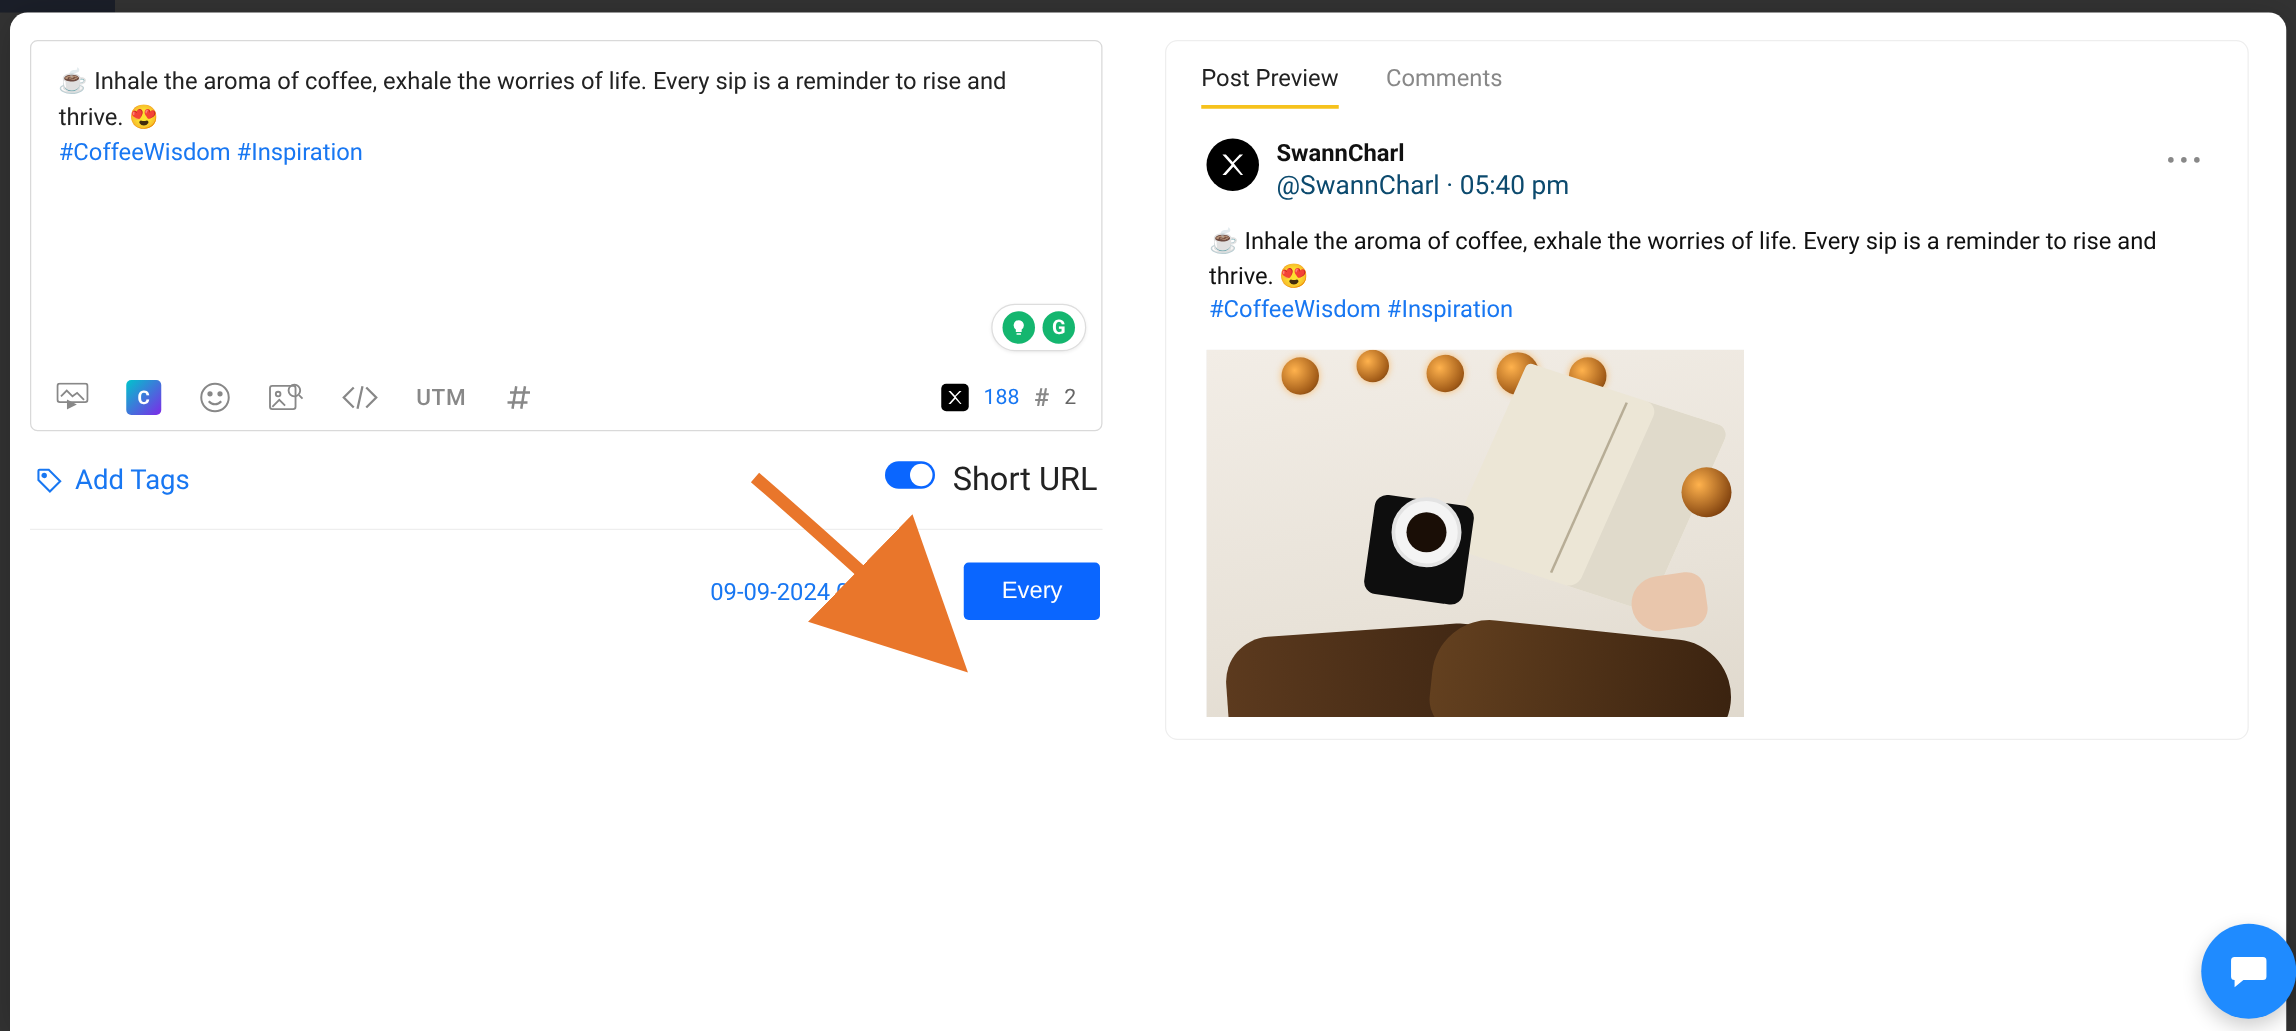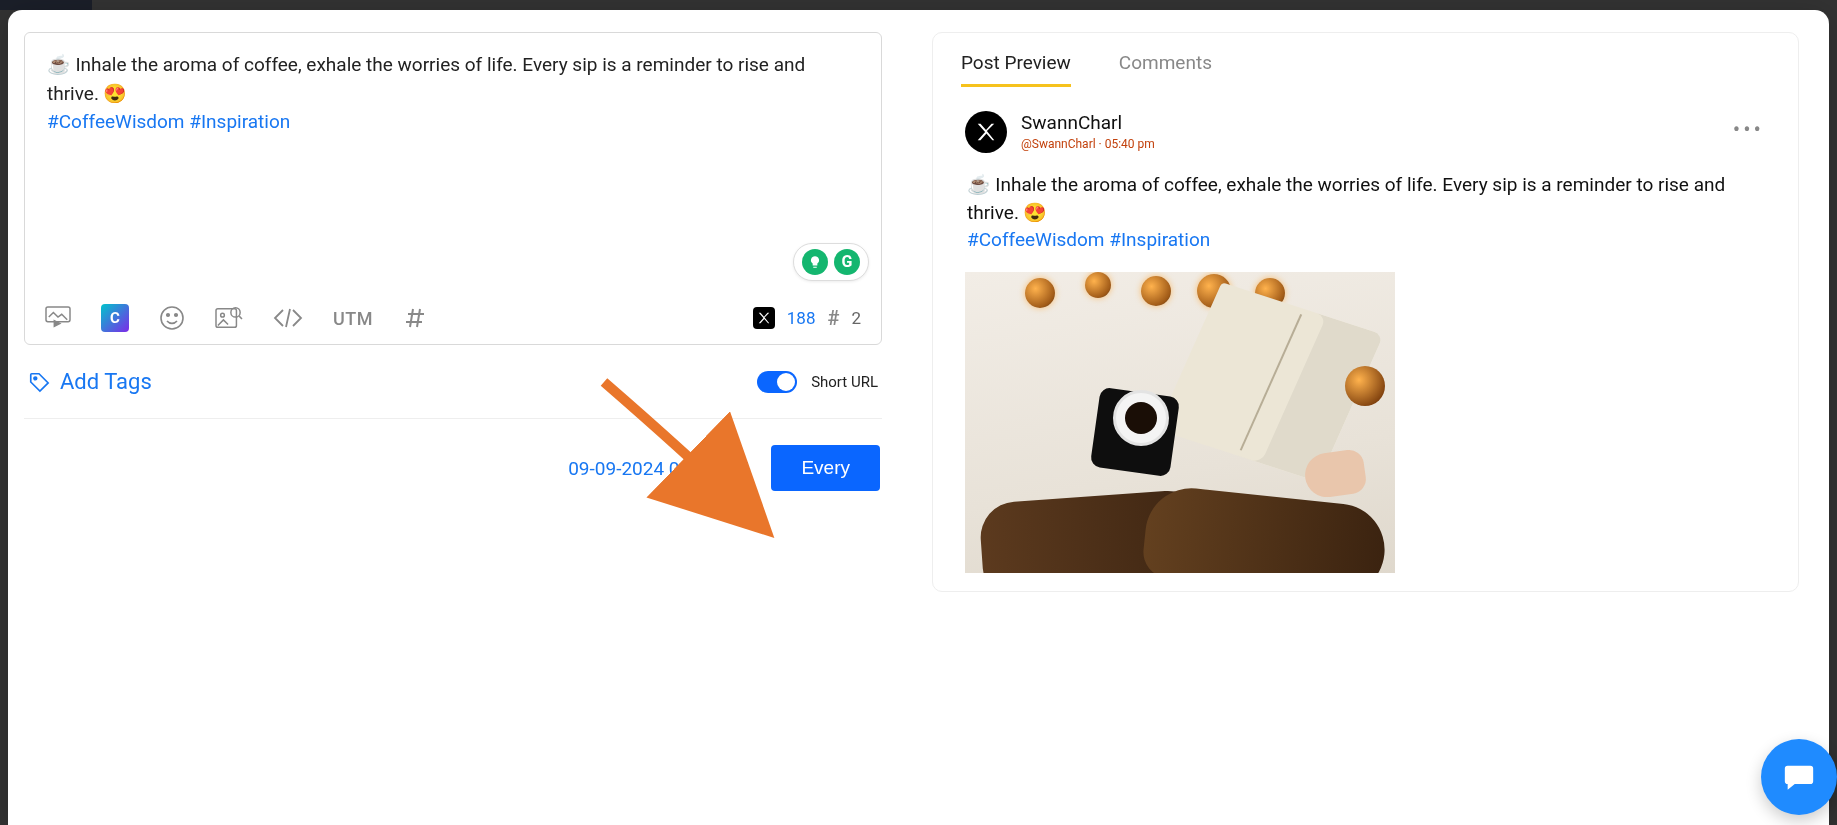--- a/index.html
+++ b/index.html
@@ -89,21 +89,21 @@
   .x-badge{width:22px;height:22px;background:#000;border-radius:4px;display:flex;align-items:center;justify-content:center;}
   .count-132{color:#1877f2;font-size:17px;}
   .hash-small{color:#888;font-size:20px;font-weight:600;}
   .count-2{color:#666;font-size:17px;}
   
   .row-tags{
     display:flex; align-items:center; justify-content:space-between;
     padding:24px 4px 24px 4px;
   }
   .add-tags{ display:flex; align-items:center; gap:10px; color:#1877f2; font-size:22px; cursor:pointer;}
-  .short-url{ display:flex; align-items:center; gap:14px; font-size:15px; color:#222;}
+  .short-url{ display:flex; align-items:flex-start; gap:14px; font-size:26px; color:#222;}
   .toggle{
     width:40px;height:22px;background:#0a66ff;border-radius:20px;position:relative;cursor:pointer;
   }
   .toggle::after{content:"";position:absolute;right:2px;top:2px;width:18px;height:18px;background:#fff;border-radius:50%;}
   
   .row-schedule{
     border-top:1px solid #eee;
     display:flex; align-items:center; justify-content:flex-end;
     gap:22px; padding:26px 2px;
   }
@@ -116,32 +116,32 @@
   .arrow-svg{ position:absolute; left:560px; top:338px; pointer-events:none;}
   
   .right-panel{
     flex:1;
     border:1px solid #eee; border-radius:10px;
     padding:18px 14px 18px 18px;
     margin-right:24px;
     display:flex;flex-direction:column;
     max-height: 560px;
   }
-  .right-tabs{ display:flex; gap:48px; padding:0 10px 6px 10px;}
+  .right-tabs{ display:flex; gap:38px; padding:0 10px 6px 10px;}
   .rtab{font-size:19px;color:#888;padding-bottom:10px;cursor:pointer;}
   .rtab.active{color:#222;border-bottom:3px solid #f6c21c;}
   .preview-body{flex:1;overflow-y:auto;padding:18px 14px 10px 14px;}
   .pv-head{display:flex;align-items:flex-start;gap:14px;position:relative;}
   .avatar{
     width:42px;height:42px;border-radius:50%;background:#000;
     display:flex;align-items:center;justify-content:center;
   }
   .pv-user{display:flex;flex-direction:column;gap:3px;}
-  .pv-name{font-weight:400;font-size:19px;color:#111;}
-  .pv-handle{color:#c2410c;font-size:12px;}
+  .pv-name{font-weight:700;font-size:19px;color:#111;}
+  .pv-handle{color:#0c4a6e;font-size:21px;}
   .dots{position:absolute;right:6px;top:6px;color:#888;font-size:22px;letter-spacing:3px;}
   .pv-text{margin-top:18px;font-size:19px;line-height:1.45;color:#111;padding-left:2px;}
   .pv-image{
     margin-top:18px; width:430px; height:320px; border-radius:0;
     background:#eee; position:relative; overflow:hidden;
   }
   
   .bed{position:absolute;inset:0;background:linear-gradient(170deg,#f2ede6 0%,#e8e2d8 60%,#ded7cb 100%);}
   .lights-row{position:absolute;top:0;left:0;right:0;height:60px;}
   .light{position:absolute;width:30px;height:30px;border-radius:50%;background:radial-gradient(circle at 35% 35%,#ffb24d,#a05a17 70%,#4a2c0a);box-shadow:0 0 6px rgba(255,160,40,.6);}

